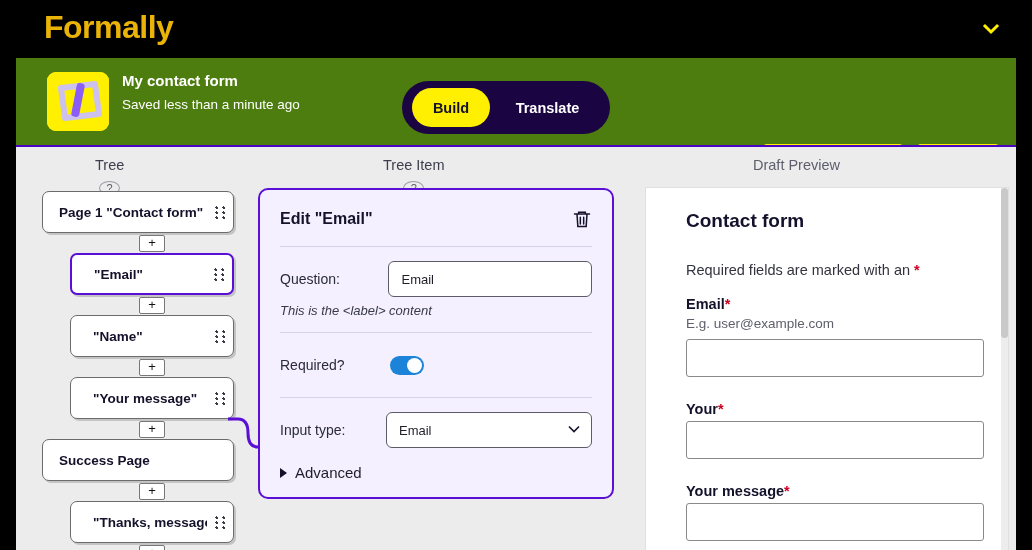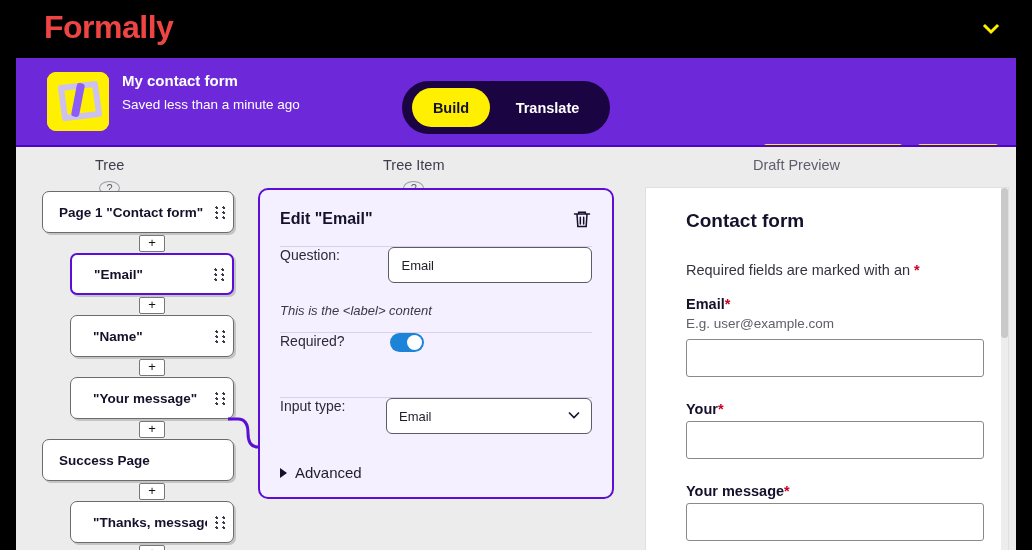--- a/index.html
+++ b/index.html
@@ -6,26 +6,26 @@
   body{
     width:1032px;height:550px;overflow:hidden;
     background:#000;
     font-family:"Liberation Sans","DejaVu Sans",sans-serif;
     -webkit-font-smoothing:antialiased;
   }
   .app{position:relative;width:1032px;height:550px;background:#000;overflow:hidden;}
 
   
   .brandbar{position:absolute;left:0;top:0;width:1032px;height:58px;background:#000;}
-  .brandname{position:absolute;left:44px;top:9px;color:#ef4444;font-size:32px;font-weight:bold;letter-spacing:-0.5px;}
+  .brandname{position:absolute;left:44px;top:9px;color:#eab308;font-size:32px;font-weight:bold;letter-spacing:-0.5px;}
   .chev-top{position:absolute;right:32px;top:20px;width:18px;height:18px;cursor:pointer;}
   .chev-top svg{display:block;}
 
   
-  .toolbar{position:absolute;left:16px;top:58px;width:1000px;height:87px;background:#6d28d9;}
+  .toolbar{position:absolute;left:16px;top:58px;width:1000px;height:87px;background:#4d7c0f;}
   .logo{position:absolute;left:31px;top:14px;width:62px;height:59px;border-radius:9px;background:#ffef00;overflow:hidden;}
   .logo svg{display:block;}
   .doc-title{position:absolute;left:106px;top:14px;color:#ffffff;font-size:15px;font-weight:bold;}
   .doc-sub{position:absolute;left:106px;top:39px;color:#ffffff;font-size:13.5px;}
 
   .segwrap{position:absolute;left:386px;top:23px;width:208px;height:53px;border-radius:27px;background:#1b0442;cursor:pointer;}
   .seg-build{position:absolute;left:10px;top:7px;width:78px;height:39px;border-radius:20px;background:#ffef00;
     display:flex;align-items:center;justify-content:center;color:#14112b;font-size:14.5px;font-weight:bold;cursor:pointer;}
   .seg-translate{position:absolute;left:93px;top:7px;width:105px;height:39px;border-radius:20px;
     display:flex;align-items:center;justify-content:center;color:#ffffff;font-size:14.5px;font-weight:bold;cursor:pointer;}
@@ -70,21 +70,21 @@
 
   .connector{position:absolute;left:212px;top:262px;width:48px;height:48px;pointer-events:none;}
 
   
   .editor{position:absolute;left:242px;top:41px;width:356px;box-sizing:border-box;
     background:#f4f0ff;border:2.5px solid #5b0fd6;border-radius:10px;padding:18px 20px 16px 20px;}
   .ed-head{display:flex;align-items:center;justify-content:space-between;padding-bottom:16px;}
   .ed-title{color:#14112b;font-size:16px;font-weight:bold;}
   .trash{width:20px;height:22px;cursor:pointer;display:block;}
   .sep{height:1px;background:#d8d2e8;}
-  .row{display:flex;align-items:flex-start;min-height:64px;}
+  .row{display:flex;align-items:center;min-height:64px;}
   .row-label{width:110px;color:#2a2a38;font-size:14px;}
   .txtinput{box-sizing:border-box;width:206px;height:36px;border:1px solid #5c5c66;border-radius:6px;
     background:#fff;padding:0 12px;color:#1e1e28;font-size:13px;font-family:inherit;outline:none;}
   .hint{margin:-8px 0 14px 0;color:#3a3a46;font-size:13px;font-style:italic;}
   .toggle{position:relative;width:34px;height:19px;border-radius:10px;background:#1b84d8;cursor:pointer;}
   .toggle .knob{position:absolute;top:2px;left:17px;width:15px;height:15px;border-radius:50%;background:#fff;}
   .selwrap{position:relative;width:206px;}
   .selinput{box-sizing:border-box;width:206px;height:36px;border:1px solid #5c5c66;border-radius:6px;
     background:#fff;padding:0 12px;color:#1e1e28;font-size:13px;display:flex;align-items:center;cursor:pointer;}
   .selchev{position:absolute;right:12px;top:13px;width:12px;height:8px;pointer-events:none;}

